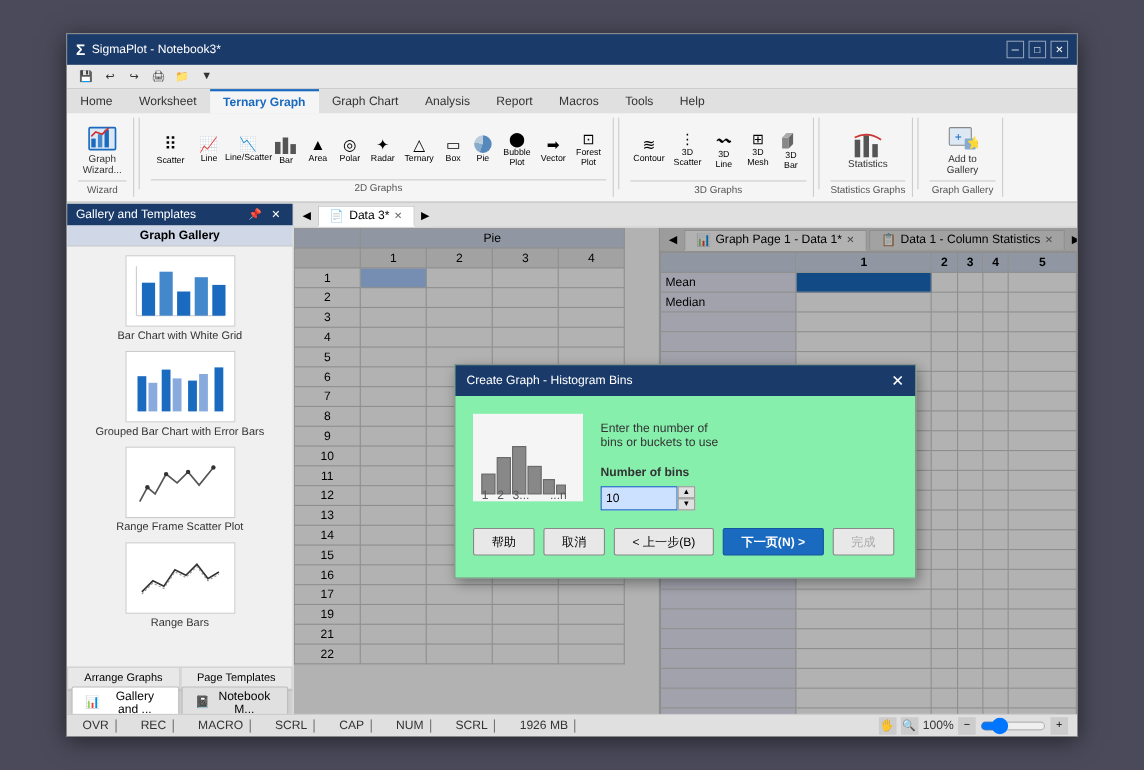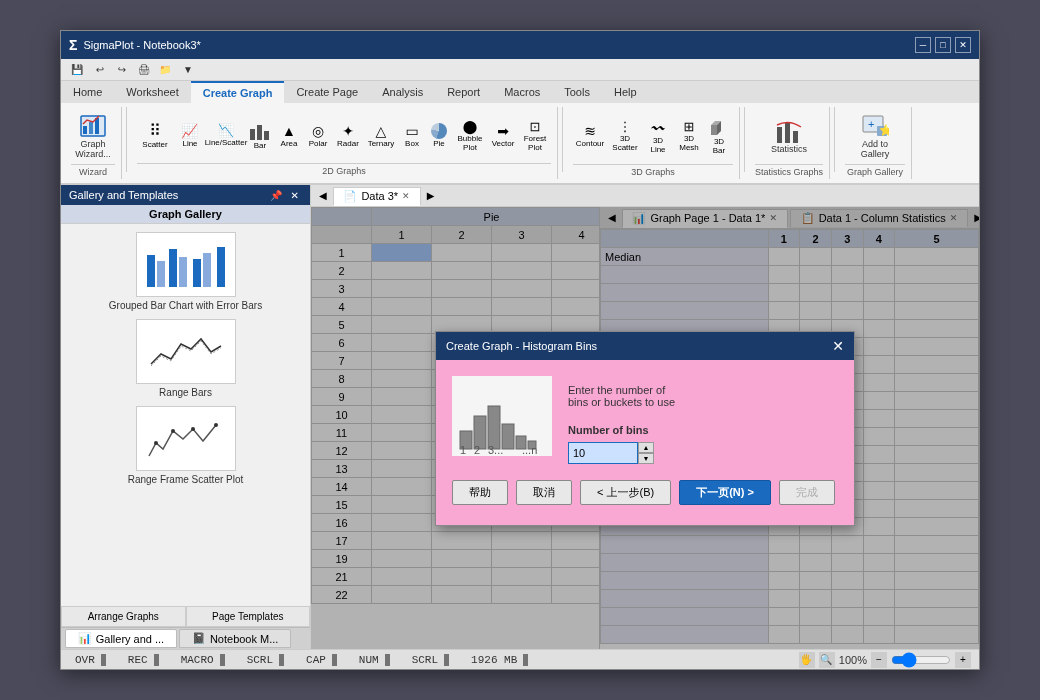--- a/index.html
+++ b/index.html
@@ -18,21 +18,21 @@
     .ribbon-content { display: flex; align-items: stretch; padding: 4px; gap: 2px; height: 80px; }
     .ribbon-group { display: flex; flex-direction: column; align-items: center; border-right: 1px solid #ccc; padding: 2px 6px; gap: 2px; min-width: 40px; }
     .ribbon-group-items { display: flex; gap: 2px; flex: 1; align-items: center; }
     .ribbon-btn { display: flex; flex-direction: column; align-items: center; justify-content: center; width: 44px; height: 52px; cursor: pointer; border: 1px solid transparent; border-radius: 2px; background: transparent; padding: 2px; }
     .ribbon-icon { width: 28px; height: 28px; display: flex; align-items: center; justify-content: center; font-size: 18px; }
     .ribbon-btn-label { font-size: 9px; text-align: center; color: #333; line-height: 1.1; }
     .ribbon-btn-sm { display: flex; flex-direction: column; align-items: center; justify-content: center; width: 36px; height: 50px; cursor: pointer; border: 1px solid transparent; border-radius: 2px; background: transparent; }
     .ribbon-divider { width: 1px; height: 65px; background: #ccc; margin: 0 2px; flex-shrink: 0; }
     .ribbon-section-label { font-size: 9px; color: #555; text-align: center; border-top: 1px solid #ccc; padding-top: 2px; width: 100%; }
     .main-area { display: flex; flex: 1; overflow: hidden; }
-    .sidebar { width: 250px; background: #f0f0f0; border-right: 1px solid #ccc; display: flex; flex-direction: column; flex-shrink: 0; }
+    .sidebar { width: 206px; background: #f0f0f0; border-right: 1px solid #ccc; display: flex; flex-direction: column; flex-shrink: 0; }
     .sidebar-header { background: #1a3a6a; color: white; padding: 4px 8px; display: flex; align-items: center; justify-content: space-between; font-size: 11px; }
     .sidebar-header-btns { display: flex; gap: 2px; }
     .sidebar-header-btn { color: white; background: transparent; border: none; cursor: pointer; font-size: 10px; padding: 0 3px; }
     .gallery-title { background: #d0d8e8; padding: 3px 8px; font-size: 11px; font-weight: bold; text-align: center; border-bottom: 1px solid #ccc; }
     .gallery-items { flex: 1; overflow-y: auto; padding: 8px; display: flex; flex-direction: column; gap: 8px; }
     .gallery-item { display: flex; flex-direction: column; align-items: center; gap: 3px; cursor: pointer; }
     .gallery-thumb { width: 100px; height: 65px; border: 1px solid #ccc; background: white; display: flex; align-items: center; justify-content: center; }
     .gallery-item-label { font-size: 10px; text-align: center; color: #333; }
     .gallery-footer { display: flex; }
     .gallery-footer-btn { flex: 1; padding: 4px; text-align: center; font-size: 10px; cursor: pointer; border: 1px solid #ccc; background: #e8e8e8; }
@@ -52,26 +52,26 @@
     .row-header { background: #e8e8e8; text-align: center; min-width: 30px; }
     .graph-panel { width: 380px; border-left: 1px solid #ccc; display: flex; flex-direction: column; flex-shrink: 0; overflow: hidden; }
     .graph-tabs { display: flex; background: #e0e0e0; border-bottom: 1px solid #ccc; height: 22px; align-items: center; padding: 0 4px; gap: 2px; }
     .stats-area { flex: 1; overflow: auto; background: white; }
     .stats-table { border-collapse: collapse; font-size: 10px; width: 100%; }
     .stats-table th, .stats-table td { border: 1px solid #ccc; height: 18px; padding: 1px 4px; }
     .stats-table th { background: #d0d8e8; }
     .stats-label { background: #e8e8f8; font-weight: normal; min-width: 80px; }
     .stats-value { background: #1a6abf; color: white; min-width: 80px; }
     .status-bar { background: #e0e0e0; border-top: 1px solid #ccc; height: 20px; display: flex; align-items: center; padding: 0 8px; gap: 16px; flex-shrink: 0; font-size: 10px; color: #333; }
-    .status-item { padding: 0 6px; border-right: 5px solid #737373; font-family: Liberation Mono, monospace; }
+    .status-item { padding: 0 6px; border-right: 1px solid #737373; }
     .status-zoom { display: flex; align-items: center; gap: 4px; margin-left: auto; }
     .zoom-btn { width: 16px; height: 16px; background: #ccc; border: none; cursor: pointer; font-size: 10px; display: flex; align-items: center; justify-content: center; }
     
     .dialog-overlay { position: absolute; top: 0; left: 0; right: 0; bottom: 0; background: rgba(0,0,0,0.3); display: flex; align-items: center; justify-content: center; z-index: 100; }
-    .dialog { background: #f9a8d4; border: 1px solid #888; width: 420px; box-shadow: 2px 4px 12px rgba(0,0,0,0.4); }
+    .dialog { background: #86efac; border: 1px solid #888; width: 420px; box-shadow: 2px 4px 12px rgba(0,0,0,0.4); }
     .dialog-title { background: #1a3a6a; color: white; padding: 6px 10px; display: flex; align-items: center; justify-content: space-between; font-size: 12px; }
     .dialog-close { color: white; background: transparent; border: none; cursor: pointer; font-size: 14px; }
     .dialog-body { padding: 16px; display: flex; flex-direction: column; gap: 12px; }
     .dialog-content { display: flex; gap: 16px; align-items: flex-start; }
     .dialog-hist-preview { width: 100px; height: 80px; position: relative; }
     .dialog-text { flex: 1; font-size: 11px; color: #333; padding-top: 8px; }
     .dialog-right { display: flex; flex-direction: column; gap: 6px; }
     .dialog-label { font-size: 11px; color: #333; font-weight: bold; }
     .dialog-input-group { display: flex; align-items: center; }
     .dialog-input { width: 70px; height: 22px; border: 1px solid #1a6abf; background: #cce0ff; font-size: 11px; padding: 2px 4px; outline: none; }
@@ -110,22 +110,22 @@
     <button class="qa-btn">↪</button>
     <button class="qa-btn">🖨</button>
     <button class="qa-btn">📁</button>
     <button class="qa-btn">▼</button>
   </div>
 
   <div class="ribbon">
     <div class="ribbon-tabs">
       <button class="ribbon-tab">Home</button>
       <button class="ribbon-tab">Worksheet</button>
-      <button class="ribbon-tab active">Create Graph</button>
-      <button class="ribbon-tab">Create Page</button>
+      <button class="ribbon-tab active">Ternary Graph</button>
+      <button class="ribbon-tab">Graph Chart</button>
       <button class="ribbon-tab">Analysis</button>
       <button class="ribbon-tab">Report</button>
       <button class="ribbon-tab">Macros</button>
       <button class="ribbon-tab">Tools</button>
       <button class="ribbon-tab">Help</button>
     </div>
     <div class="ribbon-content">
 
       <div class="ribbon-group">
         <div class="ribbon-group-items">
@@ -283,20 +283,35 @@
       <div class="sidebar-header">
         <span>Gallery and Templates</span>
         <div class="sidebar-header-btns">
           <button class="sidebar-header-btn">📌</button>
           <button class="sidebar-header-btn">✕</button>
         </div>
       </div>
       <div class="gallery-title">Graph Gallery</div>
       <div class="gallery-items">
 
+        <div class="gallery-item">
+          <div class="gallery-thumb">
+            <svg width="90" height="55">
+              <rect width="90" height="55" fill="white"></rect>
+              <line x1="5" y1="5" x2="5" y2="50" stroke="#ccc"></line>
+              <line x1="5" y1="50" x2="85" y2="50" stroke="#ccc"></line>
+              <rect x="10" y="20" width="12" height="30" fill="#1a6abf"></rect>
+              <rect x="26" y="10" width="12" height="40" fill="#4488cc"></rect>
+              <rect x="42" y="28" width="12" height="22" fill="#1a6abf"></rect>
+              <rect x="58" y="15" width="12" height="35" fill="#4488cc"></rect>
+              <rect x="74" y="22" width="12" height="28" fill="#1a6abf"></rect>
+            </svg>
+          </div>
+          <span class="gallery-item-label">Bar Chart with White Grid</span>
+        </div>
 
         <div class="gallery-item">
           <div class="gallery-thumb">
             <svg width="90" height="55">
               <rect width="90" height="55" fill="white"></rect>
               <rect x="6" y="18" width="8" height="32" fill="#1a6abf"></rect>
               <rect x="16" y="24" width="8" height="26" fill="#88aadd"></rect>
               <rect x="28" y="12" width="8" height="38" fill="#1a6abf"></rect>
               <rect x="38" y="20" width="8" height="30" fill="#88aadd"></rect>
               <rect x="52" y="22" width="8" height="28" fill="#1a6abf"></rect>
@@ -304,39 +319,39 @@
               <rect x="76" y="10" width="8" height="40" fill="#1a6abf"></rect>
             </svg>
           </div>
           <span class="gallery-item-label">Grouped Bar Chart with Error Bars</span>
         </div>
 
         <div class="gallery-item">
           <div class="gallery-thumb">
             <svg width="90" height="55">
               <rect width="90" height="55" fill="white"></rect>
-              <path d="M10 40 L20 30 L30 35 L40 20 L50 25 L60 15 L70 28 L80 22" stroke="#333" stroke-width="1.5" fill="none"></path>
-              <path d="M10 42 L20 32 L30 37 L40 22 L50 27 L60 17 L70 30 L80 24" stroke="#999" stroke-width="1" fill="none" stroke-dasharray="2,2"></path>
-            </svg>
-          </div>
-          <span class="gallery-item-label">Range Bars</span>
-        </div>
-
-        <div class="gallery-item">
-          <div class="gallery-thumb">
-            <svg width="90" height="55">
-              <rect width="90" height="55" fill="white"></rect>
               <path d="M8 45 L15 32 L22 38 L32 20 L42 28 L52 18 L62 30 L75 14" stroke="#555" stroke-width="1.5" fill="none"></path>
               <circle cx="15" cy="32" r="2" fill="#333"></circle>
               <circle cx="32" cy="20" r="2" fill="#333"></circle>
               <circle cx="52" cy="18" r="2" fill="#333"></circle>
               <circle cx="75" cy="14" r="2" fill="#333"></circle>
             </svg>
           </div>
           <span class="gallery-item-label">Range Frame Scatter Plot</span>
+        </div>
+
+        <div class="gallery-item">
+          <div class="gallery-thumb">
+            <svg width="90" height="55">
+              <rect width="90" height="55" fill="white"></rect>
+              <path d="M10 40 L20 30 L30 35 L40 20 L50 25 L60 15 L70 28 L80 22" stroke="#333" stroke-width="1.5" fill="none"></path>
+              <path d="M10 42 L20 32 L30 37 L40 22 L50 27 L60 17 L70 30 L80 24" stroke="#999" stroke-width="1" fill="none" stroke-dasharray="2,2"></path>
+            </svg>
+          </div>
+          <span class="gallery-item-label">Range Bars</span>
         </div>
       </div>
       <div class="gallery-footer">
         <button class="gallery-footer-btn">Arrange Graphs</button>
         <button class="gallery-footer-btn">Page Templates</button>
       </div>
       <div class="nb-tabs">
         <button class="nb-tab active">
           <span>📊</span>
           <span>Gallery and ...</span>
@@ -543,20 +558,28 @@
                 <tr>
                   <th></th>
                   <th>1</th>
                   <th>2</th>
                   <th>3</th>
                   <th>4</th>
                   <th>5</th>
                 </tr>
               </thead>
               <tbody>
+                <tr>
+                  <td class="stats-label">Mean</td>
+                  <td class="stats-value"></td>
+                  <td></td>
+                  <td></td>
+                  <td></td>
+                  <td></td>
+                </tr>
                 <tr>
                   <td class="stats-label">Median</td>
                   <td></td>
                   <td></td>
                   <td></td>
                   <td></td>
                   <td></td>
                 </tr>
                 <tr>
                     <td class="stats-label"></td>

